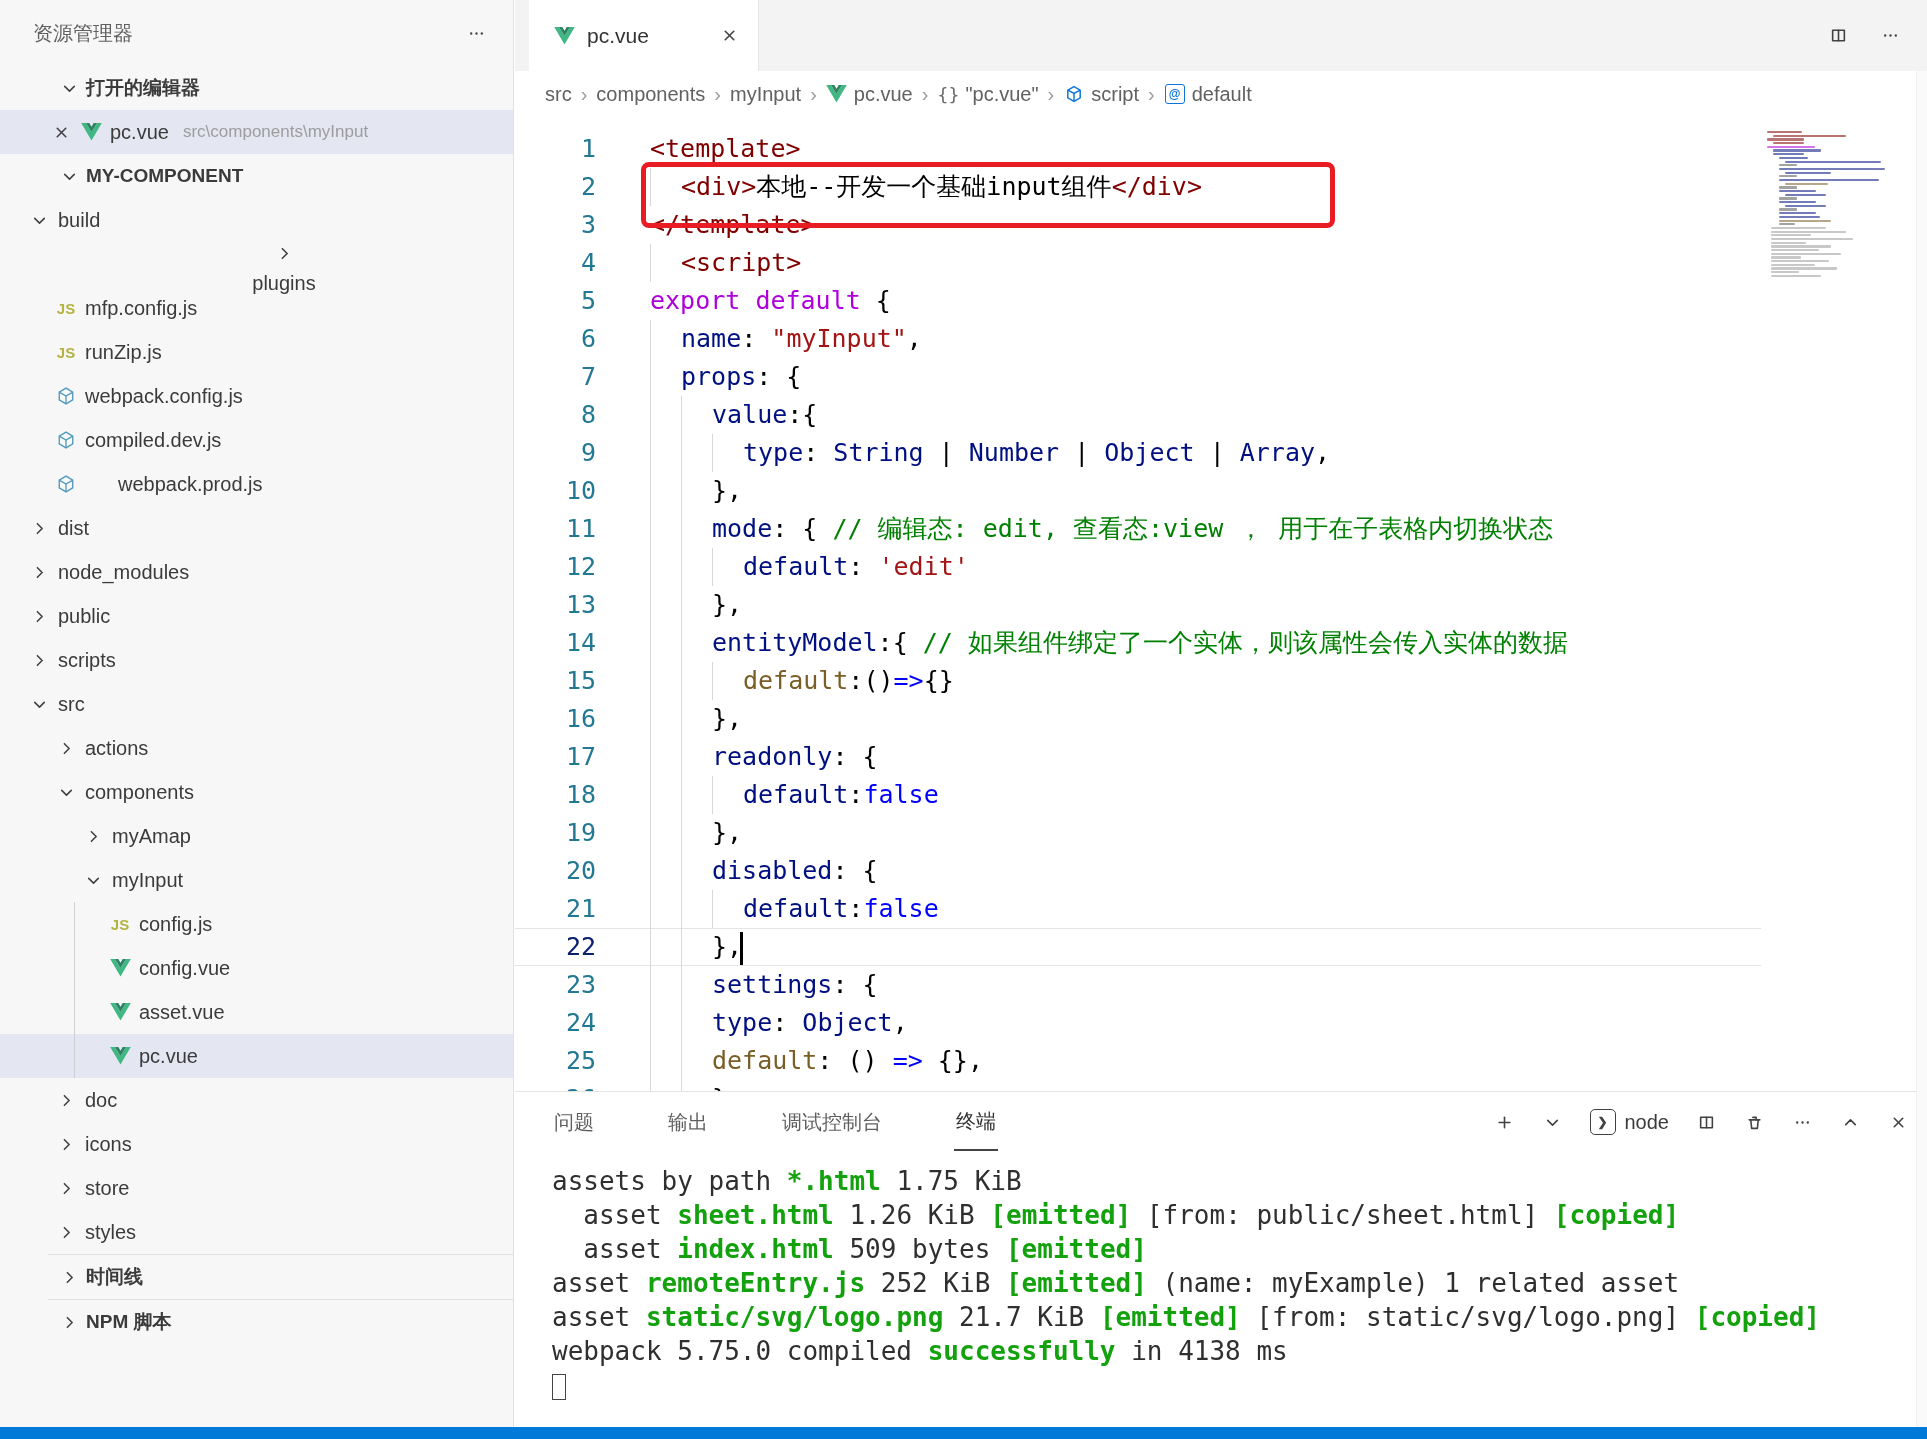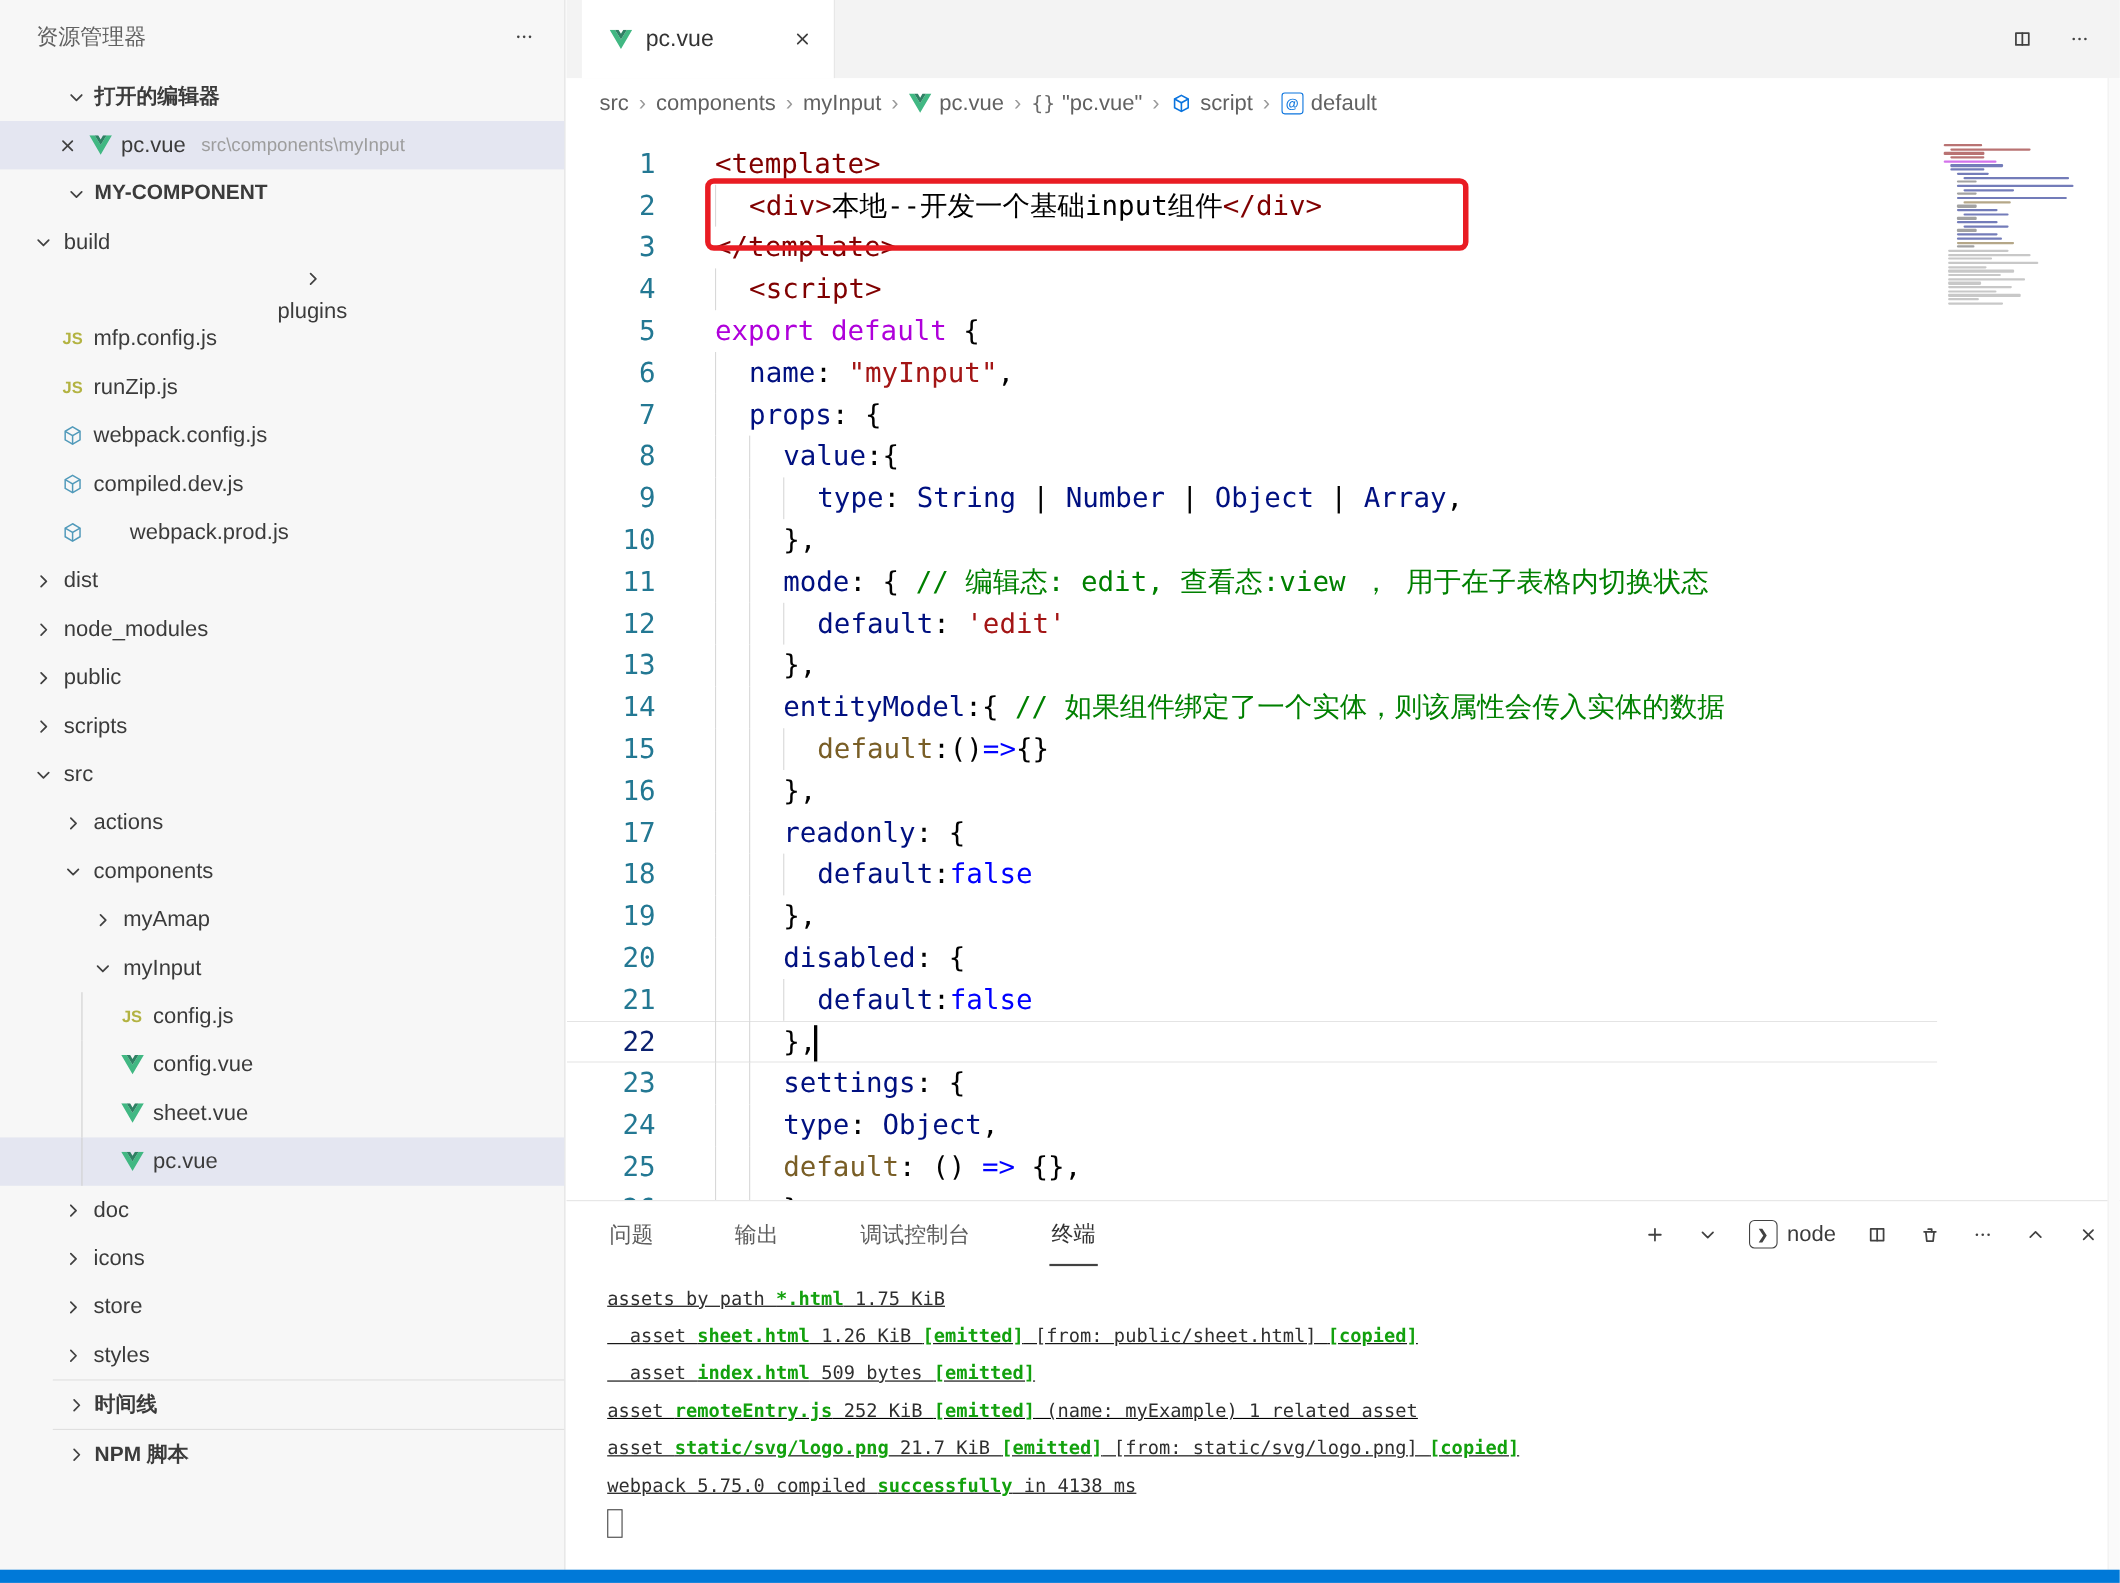--- a/index.html
+++ b/index.html
@@ -58,21 +58,21 @@
 
   
   .panel{position:relative;height:336px;background:#fff;border-top:1px solid #e5e5e5;box-sizing:border-box;}
   .panel-tabs{height:60px;display:flex;align-items:center;gap:70px;padding-left:37px;font-size:20px;color:#5f5f5f;}
   .ptab{padding:14px 2px;cursor:default;}
   .ptab.active{color:#333;border-bottom:2px solid #424242;}
   .panel-actions{position:absolute;right:18px;top:0;height:60px;display:flex;align-items:center;gap:26px;}
   .node-badge{display:flex;align-items:center;gap:9px;font-size:20px;color:#3b3b3b;}
   .node-box{width:24px;height:24px;border:1.5px solid #424242;border-radius:5px;display:flex;
             align-items:center;justify-content:center;font-size:12px;font-weight:700;color:#424242;}
-  .terminal{padding:12px 14px 0 37px;font-family:"DejaVu Sans Mono",monospace;font-size:17px;line-height:34px;text-decoration:underline;}
+  .terminal{padding:12px 14px 0 37px;font-family:"DejaVu Sans Mono",monospace;font-size:26px;line-height:34px;}
   .tline{white-space:pre;}
   .tg{color:#13a10e;font-weight:700;}
   .td{color:#2f2f2f;}
   .term-cursor{display:inline-block;width:12px;height:24px;border:1.5px solid #444;vertical-align:middle;}
 </style>
 </head>
 <body>
 
 <aside class="sidebar">
   <div class="sb-title">
@@ -271,21 +271,21 @@
         <span class="tlabel">config.vue</span>
       </div>
       <div class="trow" style="padding-left: 109px;">
         <span class="tguide"></span>
         <span class="icon">
           <svg width="21" height="18" viewBox="0 0 24 21">
             <path d="M0 0h5.6L12 10.4 18.4 0H24L12 20.5z" fill="#41b883"></path>
             <path d="M5.6 0h3.8L12 4.4 14.6 0h3.8L12 10.4z" fill="#2f8164"></path>
           </svg>
         </span>
-        <span class="tlabel">sheet.vue</span>
+        <span class="tlabel">asset.vue</span>
       </div>
       <div class="trow sel" style="padding-left: 109px;">
         <span class="tguide"></span>
         <span class="icon">
           <svg width="21" height="18" viewBox="0 0 24 21">
             <path d="M0 0h5.6L12 10.4 18.4 0H24L12 20.5z" fill="#41b883"></path>
             <path d="M5.6 0h3.8L12 4.4 14.6 0h3.8L12 10.4z" fill="#2f8164"></path>
           </svg>
         </span>
         <span class="tlabel">pc.vue</span>

